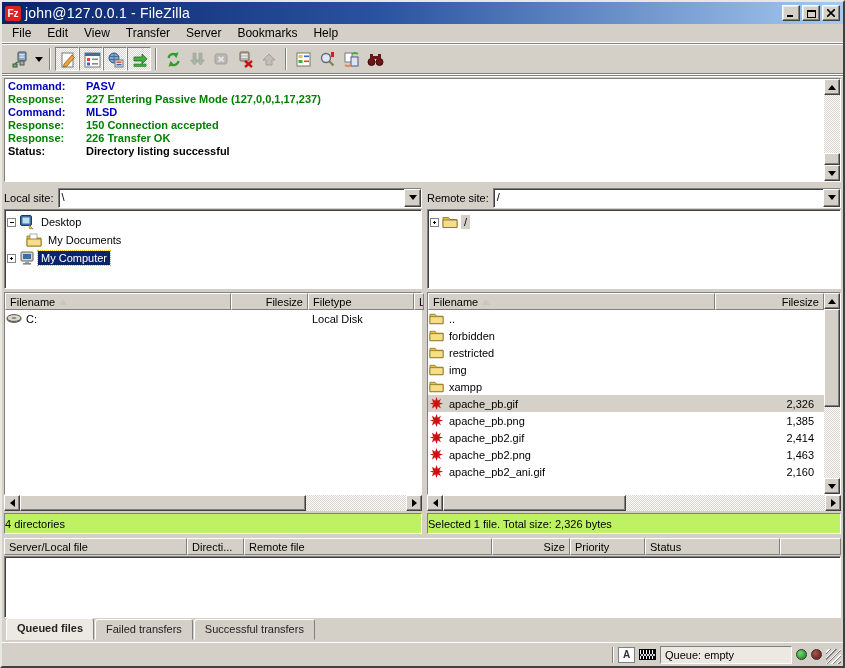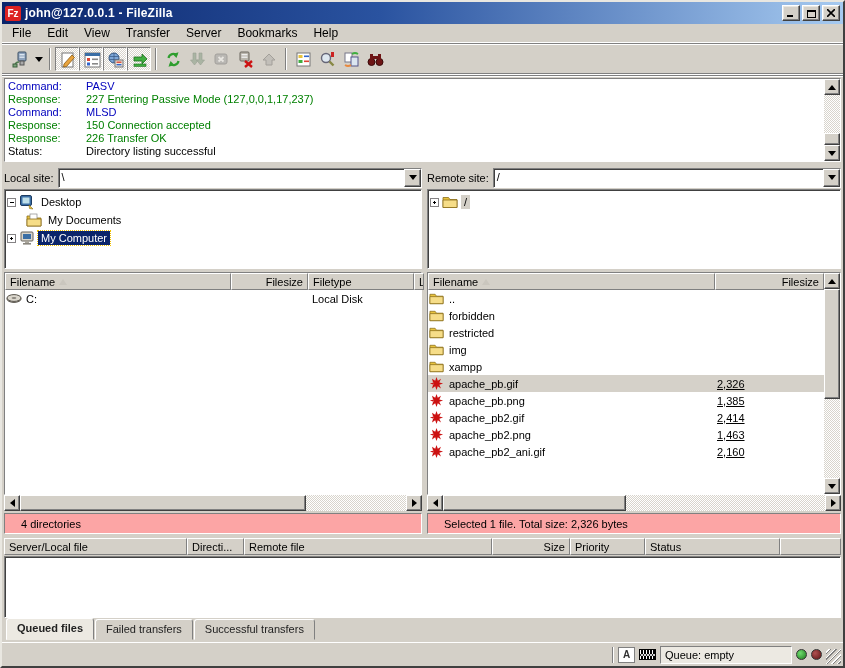--- a/index.html
+++ b/index.html
@@ -18,21 +18,21 @@
     background-image:
       linear-gradient(45deg,#d8d4cc 25%,transparent 25%,transparent 75%,#d8d4cc 75%),
       linear-gradient(45deg,#d8d4cc 25%,transparent 25%,transparent 75%,#d8d4cc 75%);
     background-size:2px 2px; background-position:0 0,1px 1px; }
 
   
   .titlebar { height:22px; display:flex; align-items:center; padding:0 3px;
     background:linear-gradient(90deg,#0a246a 0%, #2a53a0 45%, #a6caf0 100%); }
   .title-logo { width:16px; height:15px; background:#d22; color:#fff; font-weight:bold;
     font-size:10px; display:flex; align-items:center; justify-content:center; border-radius:2px; margin-right:4px; }
-  .title-text { color:#fff; font-weight:bold; font-size:12px; flex:1; letter-spacing:.2px; }
+  .title-text { color:#fff; font-weight:normal; font-size:14px; flex:1; letter-spacing:.2px; }
   .title-btn { width:18px; height:16px; margin-left:2px; display:flex; align-items:center; justify-content:center; }
 
   
   .menubar { height:19px; display:flex; align-items:center; padding-left:2px; border-bottom:1px solid #fff; }
   .menu-item { padding:2px 8px; font-size:12px; }
 
   
   .toolbar { height:28px; display:flex; align-items:center; padding:1px 2px 1px 6px; }
   .tb-btn { width:24px; height:24px; display:flex; align-items:center; justify-content:center; border:1px solid transparent; }
   .tb-btn.pressed { border-color:#808080 #fff #fff #808080; }
@@ -45,21 +45,21 @@
   
   .qcbar { height:30px; display:flex; align-items:center; padding:0 6px; gap:4px; }
   .qc-label { margin-left:8px; font-size:11px; }
   .qc-input { height:20px; font-family:"Liberation Sans",sans-serif; font-size:11px; padding:2px 3px;
     background:#fff; border:1px solid; border-color:#808080 #fff #fff #808080; box-shadow:inset 1px 1px 0 #404040; outline:none; }
   .qc-btn { height:22px; padding:0 10px; font-size:11px; background:#d4d0c8;
     border:1px solid; border-color:#fff #404040 #404040 #fff; box-shadow:inset -1px -1px 0 #808080, inset 1px 1px 0 #e9e7e1; }
   .qc-drop { width:17px; height:22px; display:flex; align-items:center; justify-content:center; }
 
   
-  .logwrap { height:84px; margin:1px 2px; display:flex; }
+  .logwrap { height:104px; margin:1px 2px; display:flex;font-weight:bold; }
   .logbox { flex:1; background:#fff; overflow:hidden; padding:1px 0 0 3px; }
   .log-line { height:13px; line-height:13px; display:flex; white-space:nowrap; }
   .log-label { width:78px; flex:none; }
 
   
   .sb-v { width:16px; flex:none; display:flex; flex-direction:column; }
   .sb-h { height:16px; flex:none; display:flex; }
   .sb-btn { width:16px; height:16px; flex:none; display:flex; align-items:center; justify-content:center;
     background:#d4d0c8; border:1px solid; border-color:#fff #404040 #404040 #fff; box-shadow:inset -1px -1px 0 #808080; }
   .sb-track { flex:1; position:relative; }
@@ -99,23 +99,23 @@
   .list-header { height:17px; flex:none; display:flex; background:#d4d0c8; }
   .col { height:17px; padding:1px 4px; background:#d4d0c8; border:1px solid; border-color:#fff #808080 #808080 #fff;
     display:flex; align-items:center; gap:4px; overflow:hidden; white-space:nowrap; }
   .col.right { justify-content:flex-end; }
   .sort-tri { width:0;height:0;border-left:4px solid transparent;border-right:4px solid transparent;border-bottom:6px solid #cac6be; }
   .list-body { flex:1; overflow:hidden; background:#fff; }
   .frow { height:17px; display:flex; align-items:center; white-space:nowrap; }
   .frow .fic { width:17px; flex:none; display:flex; align-items:center; justify-content:center; }
   .frow.sel { background:#d5d1c9; }
   .cell { padding:0 4px; overflow:hidden; }
-  .cell.right { text-align:left;text-decoration:underline; }
-
-  .pane-status { height:21px; flex:none; margin-top:2px; padding:2px 16px; background:#fca5a5;
+  .cell.right { text-align:right; }
+
+  .pane-status { height:21px; flex:none; margin-top:2px; padding:2px 0; background:#bef264;
     border:1px solid; border-color:#808080 #fff #fff #808080; display:flex; align-items:center; }
 
   
   .lc-name { width:226px; flex:none; } .lc-size { width:77px; flex:none; } .lc-type { width:106px; flex:none; } .lc-last { flex:1; }
   
   .rc-name { width:287px; flex:none; } .rc-size { flex:1; }
 
   
   .queue { height:106px; flex:none; display:flex; flex-direction:column; padding:2px; }
   .q-header { height:18px; display:flex; }

